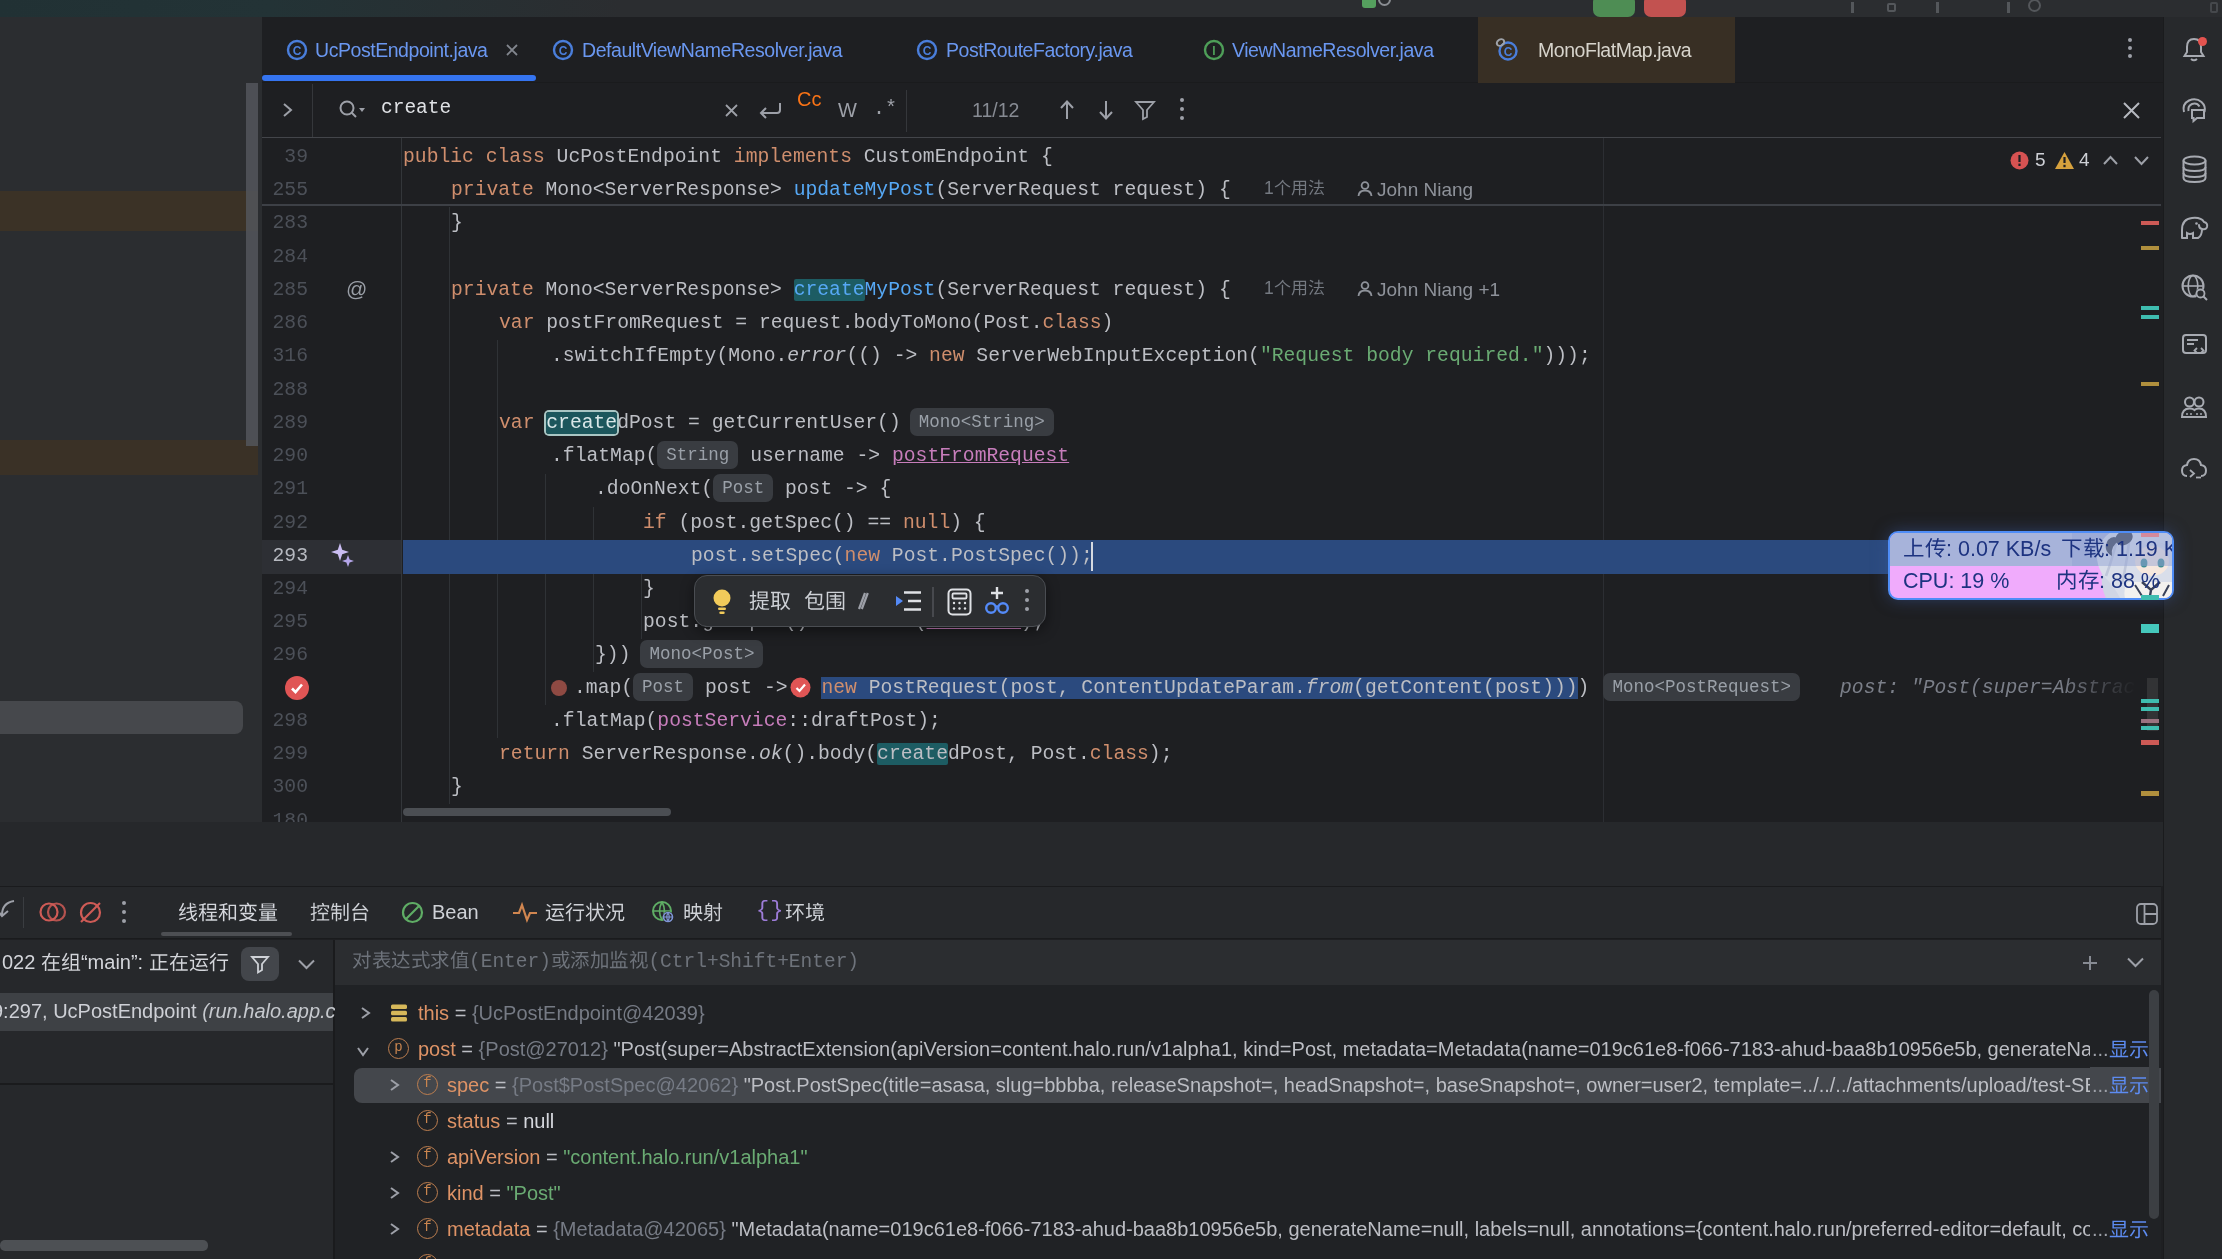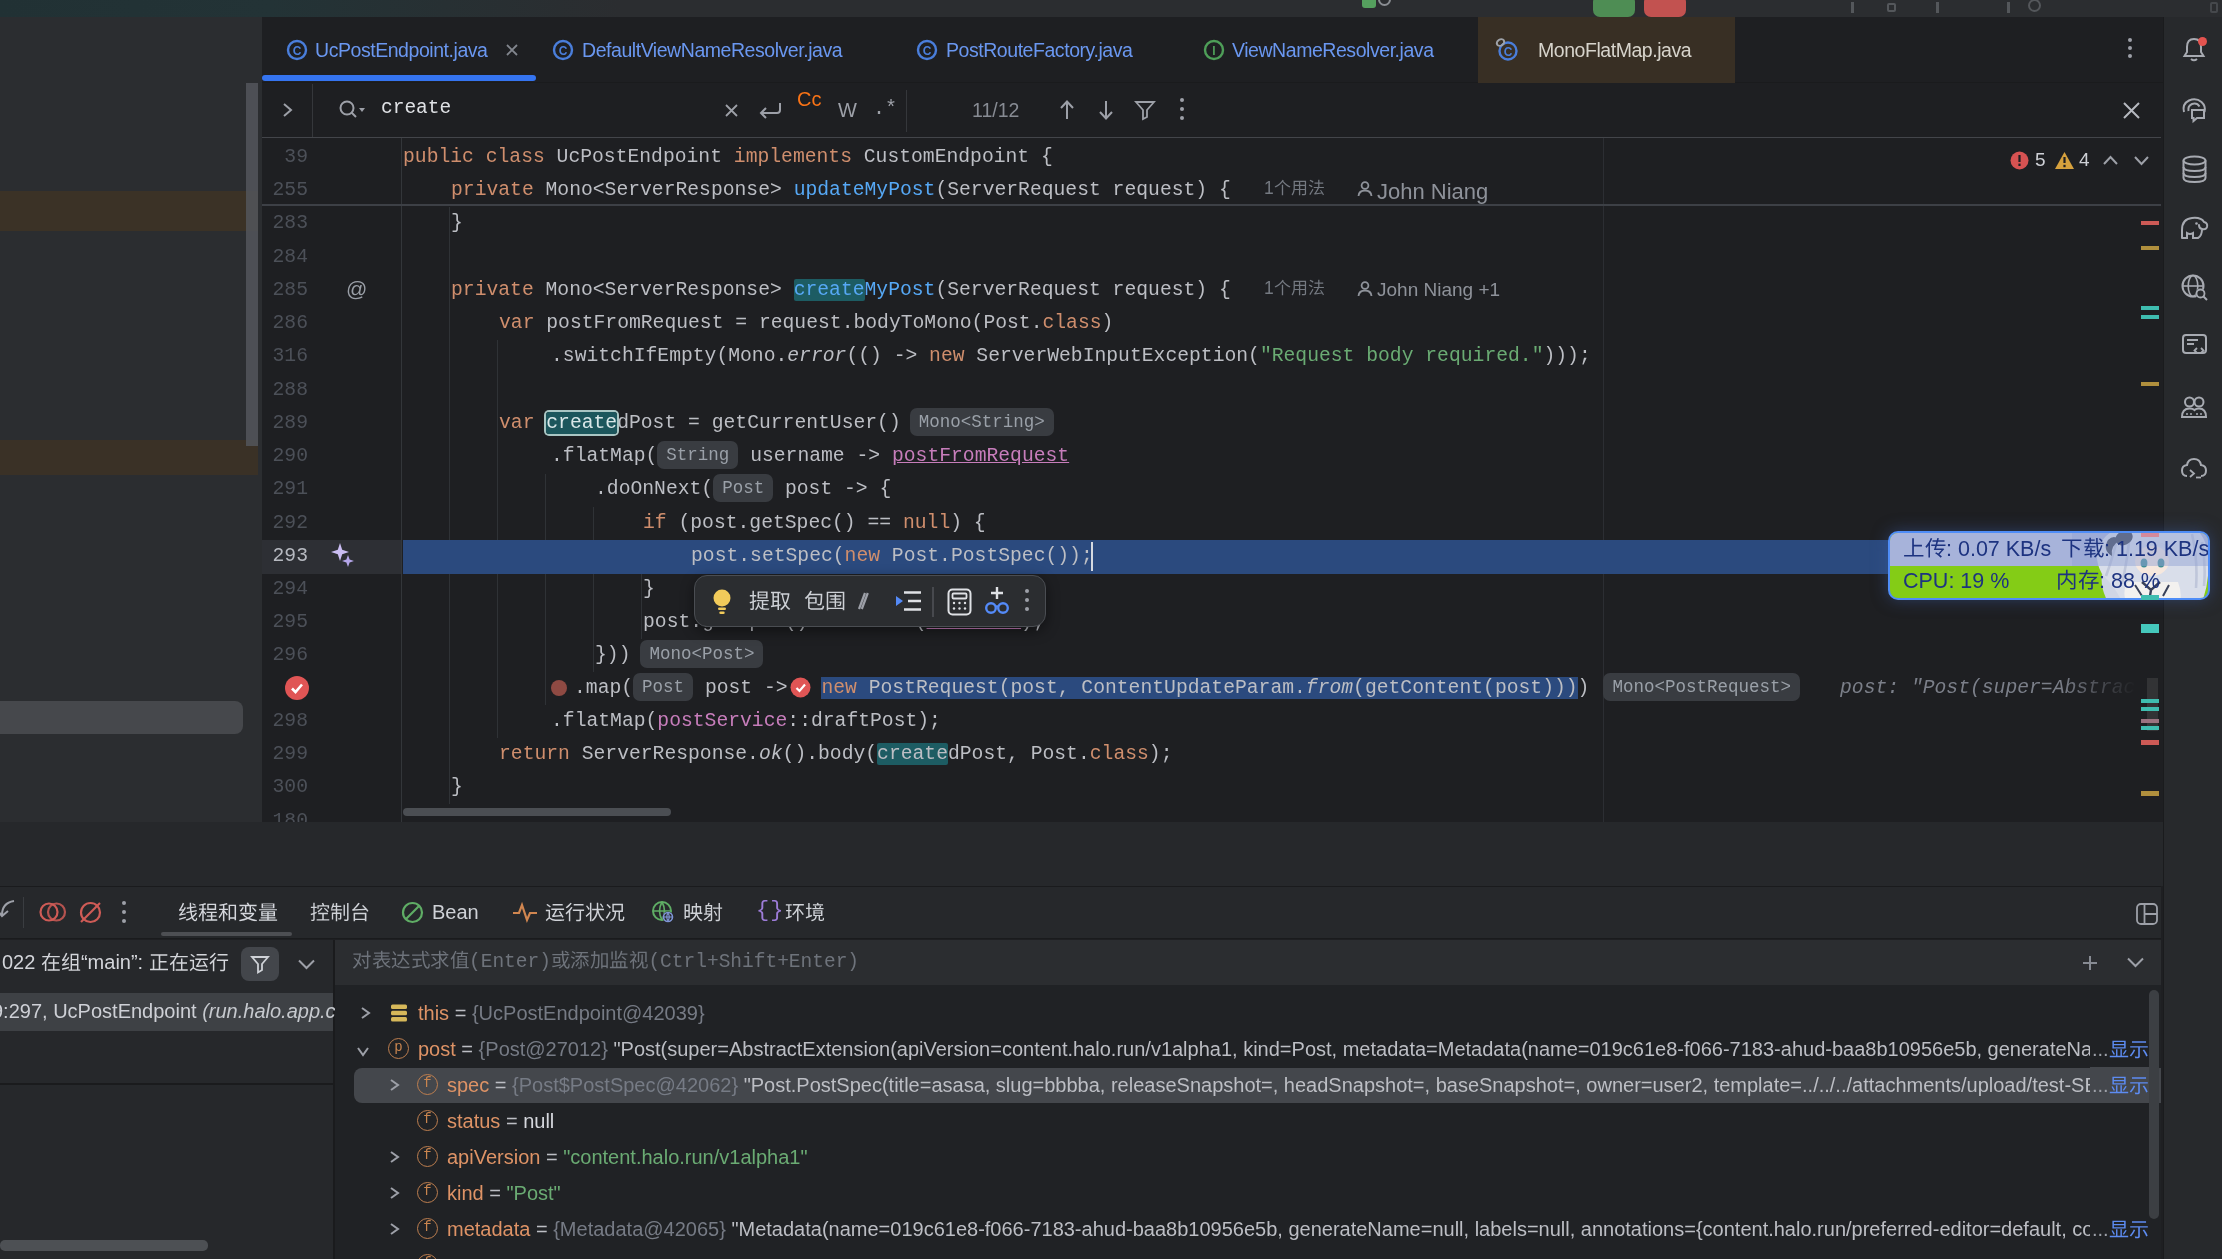--- a/index.html
+++ b/index.html
@@ -166,21 +166,21 @@
         <use href="#u4e2a"></use>
       </svg><svg class="cj" viewBox="0 0 1000 1000">
         <use href="#u7528"></use>
       </svg><svg class="cj" viewBox="0 0 1000 1000">
         <use href="#u6cd5"></use>
       </svg></span></div>
 <svg class="abs" style="left:1356px;top:180px" width="18" height="18" viewBox="0 0 18 18">
     <circle cx="9" cy="5.5" r="3.4" fill="none" stroke="#8e929a" stroke-width="1.8"></circle>
     <path d="M2.5 16 Q3 10.5 9 10.5 Q15 10.5 15.5 16" fill="none" stroke="#8e929a" stroke-width="1.8"></path>
   </svg>
-<div class="abs" style="left:1377px;top:179px;font-size:22px;color:#8e929a">John Niang</div>
+<div class="abs" style="left:1377px;top:179px;font-size:19px;color:#8e929a">John Niang</div>
 <div class="cl" style="left:451px;top:207px">}</div>
 <div class="cl" style="left:451px;top:274px"><span class="kw">private</span> Mono&lt;ServerResponse&gt; <span class="mth"><span class="hl">create</span>MyPost</span>(ServerRequest request) {</div>
 <div class="abs" style="left:1264px;top:278px;font-size:17.5px;color:#747981">1<span style="font-size:17px"><svg class="cj" viewBox="0 0 1000 1000">
         <use href="#u4e2a"></use>
       </svg><svg class="cj" viewBox="0 0 1000 1000">
         <use href="#u7528"></use>
       </svg><svg class="cj" viewBox="0 0 1000 1000">
         <use href="#u6cd5"></use>
       </svg></span></div>
 <svg class="abs" style="left:1356px;top:280px" width="18" height="18" viewBox="0 0 18 18">
@@ -288,21 +288,21 @@
 <div class="abs" style="left:2141px;top:533px;width:18px;height:4px;background:#d48a9c;z-index:46"></div>
 <div class="abs" style="left:2141px;top:595px;width:18px;height:4.5px;background:#3fbdb0;z-index:46"></div>
 <div class="abs" style="left:2141px;top:624px;width:18px;height:9px;background:#45c8bc;z-index:46"></div>
 <div class="abs" style="left:2141px;top:699px;width:18px;height:4px;background:#3fbdb0;z-index:46"></div>
 <div class="abs" style="left:2141px;top:707px;width:18px;height:4px;background:#3fbdb0;z-index:46"></div>
 <div class="abs" style="left:2141px;top:719px;width:18px;height:4px;background:#9b7280;z-index:46"></div>
 <div class="abs" style="left:2141px;top:726px;width:18px;height:4px;background:#3fbdb0;z-index:46"></div>
 <div class="abs" style="left:2141px;top:740px;width:18px;height:4.5px;background:#cd5a56;z-index:46"></div>
 <div class="abs" style="left:2141px;top:791px;width:18px;height:4.5px;background:#b08f3d;z-index:46"></div>
 
-<div class="abs" style="left:1888px;top:531px;width:322px;height:69px;border:2.5px solid #4f8df7;border-radius:10px;background:#84cc16;overflow:hidden;z-index:40;box-shadow:0 0 16px rgba(60,90,160,.5)">
+<div class="abs" style="left:1888px;top:531px;width:286px;height:69px;border:2.5px solid #4f8df7;border-radius:10px;background:#f0abfc;overflow:hidden;z-index:40;box-shadow:0 0 16px rgba(60,90,160,.5)">
  <div class="abs" style="left:0;top:0;width:322px;height:33px;background:#a7b3da"></div>
  <svg class="abs" style="left:182px;top:-3px" width="140" height="72" viewBox="0 0 140 72">
   <path d="M30 44 Q18 22 34 6 Q50 -8 80 -8 L112 -8 Q134 0 136 26 Q138 52 130 72 L50 72 Q36 62 30 44 Z" fill="#d9deea"></path>
   <path d="M46 6 Q40 30 34 46 M58 0 Q56 28 50 54 M120 4 Q126 30 124 58 M130 12 Q134 34 132 56" stroke="#bfc6da" stroke-width="2.6" fill="none"></path>
   <path d="M62 18 Q80 6 98 18 Q92 12 80 12 Q68 12 62 18 Z" fill="#cdd3e4"></path>
   <ellipse cx="80" cy="31" rx="17" ry="15" fill="#f6e8de"></ellipse>
   <path d="M62 22 Q80 8 100 22 Q96 14 80 13 Q64 14 62 22 Z" fill="#d5dae8"></path>
   <path d="M48 10 Q38 16 40 26 Q30 20 36 10 Q42 4 48 10 Z" fill="#2f3748"></path>
       <ellipse cx="52" cy="8" rx="9" ry="7" fill="#2f3748" transform="rotate(-25 52 8)"></ellipse>
   <ellipse cx="72" cy="33" rx="3.4" ry="4.6" fill="#3f8d94"></ellipse>

